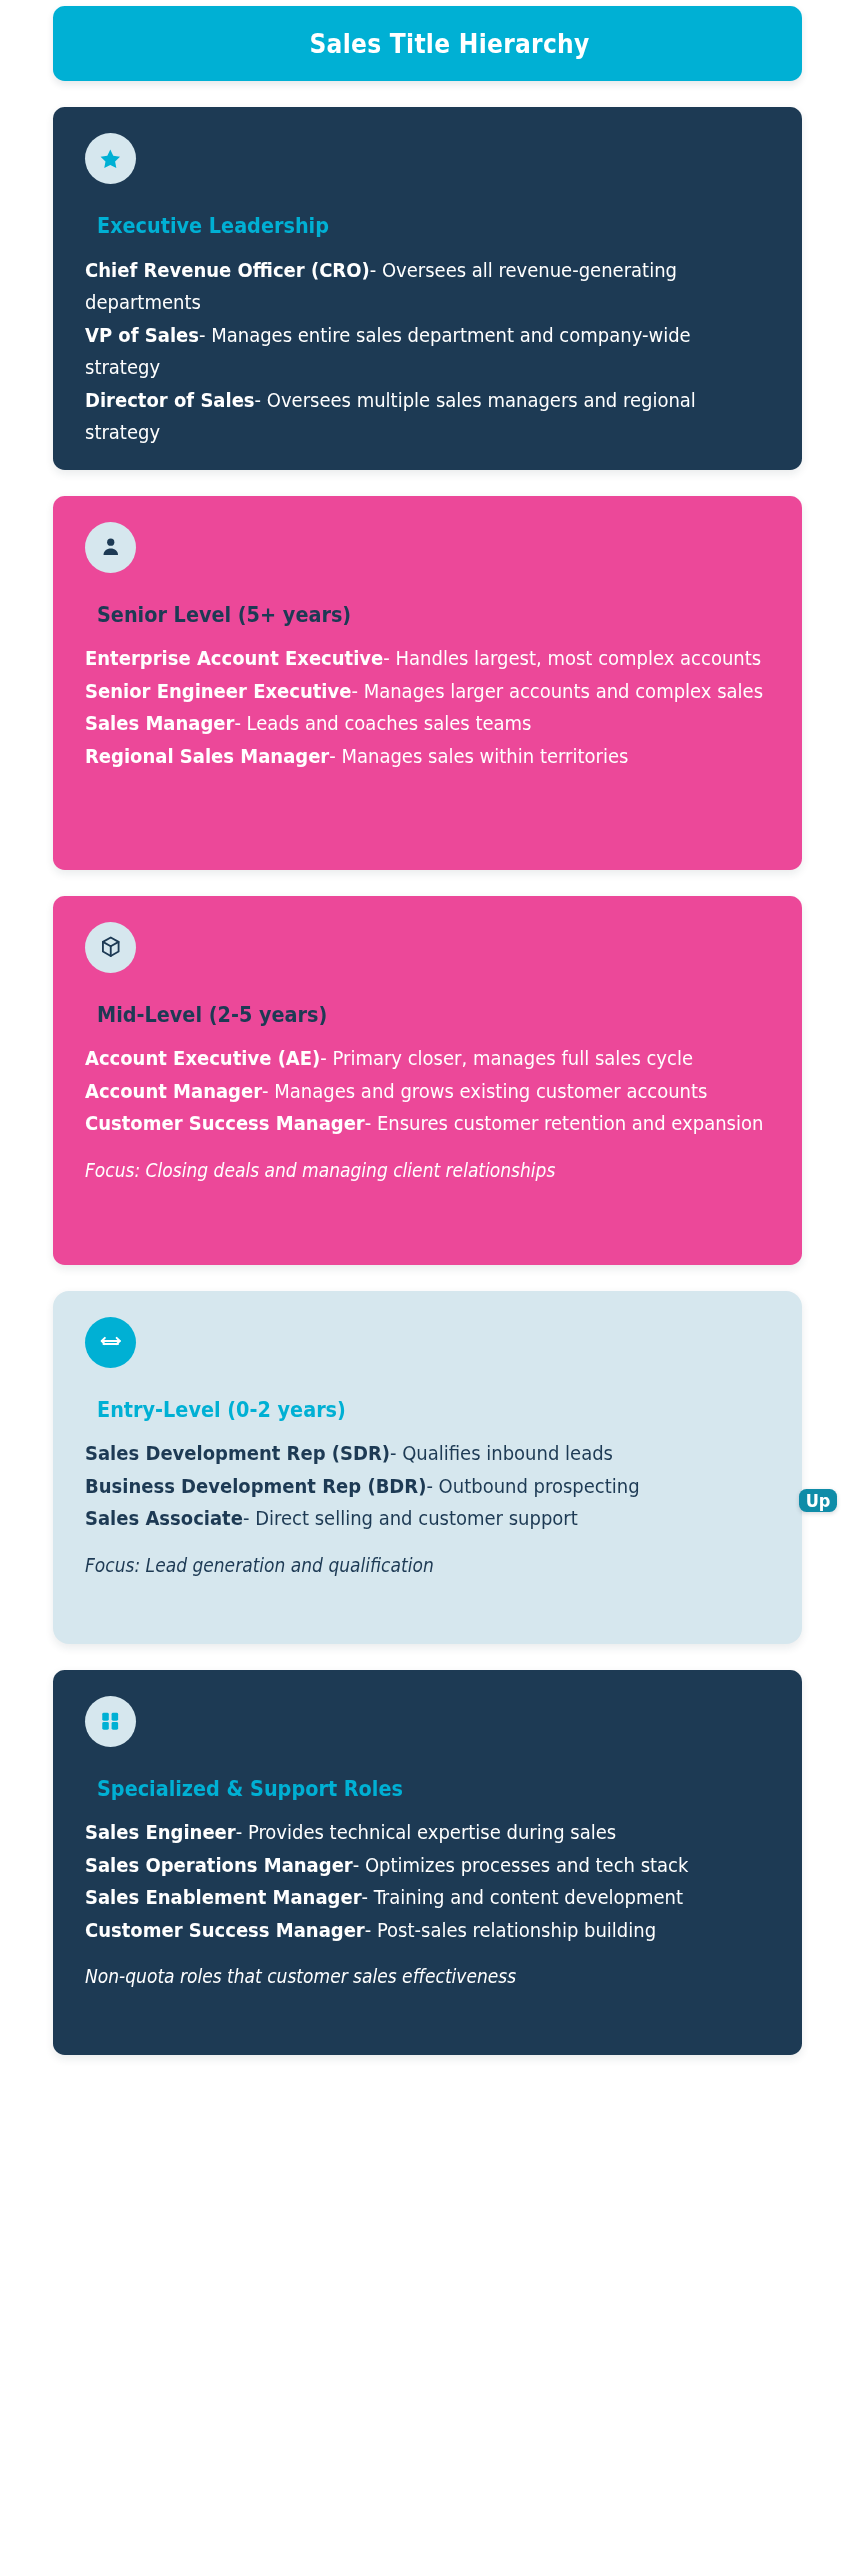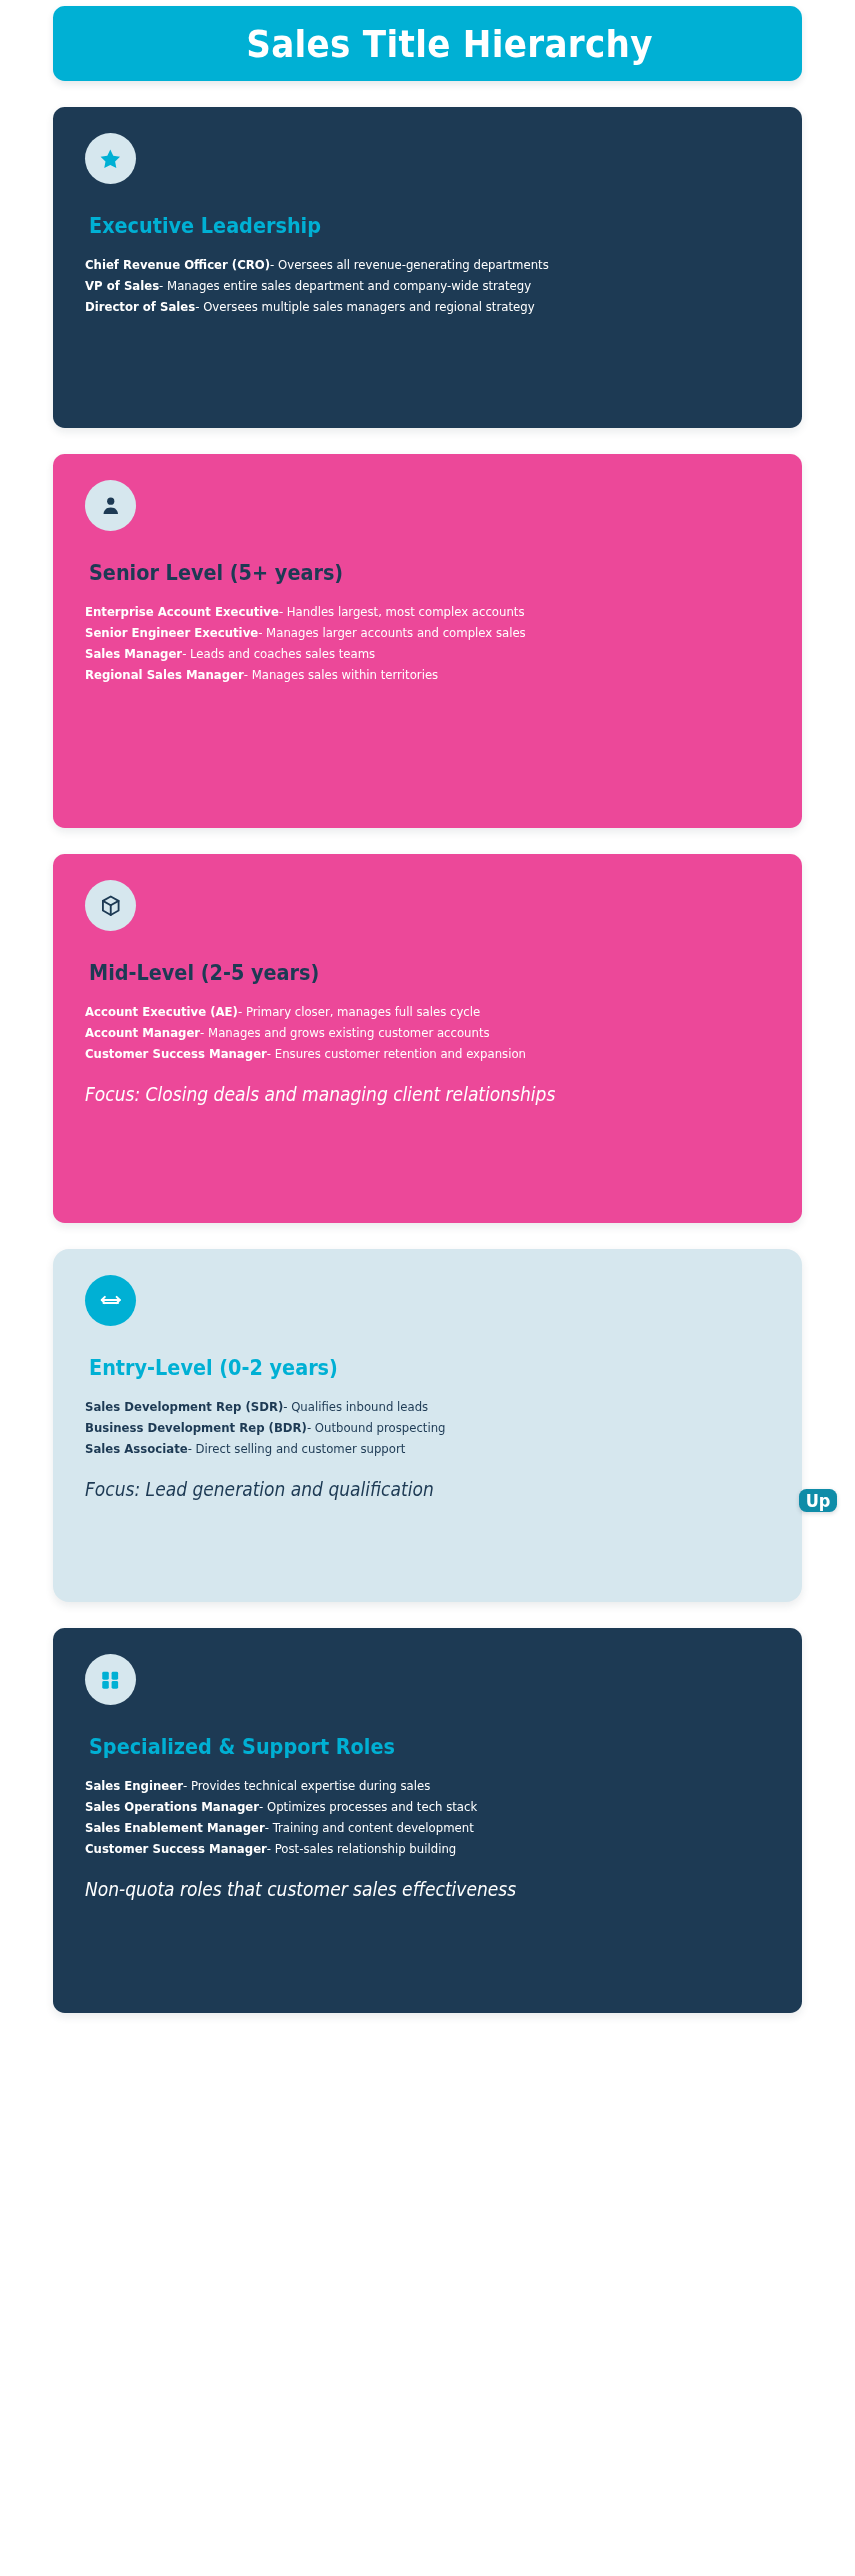--- a/index.html
+++ b/index.html
@@ -27,21 +27,21 @@
     height: 75px;
     background: #00b0d4;
     border-radius: 11.8px;
     display: flex;
     align-items: center;
     justify-content: center;
     box-shadow: 0 3.2px 7.5px rgba(20,40,60,0.10);
   }
   .header-title {
     color: #ffffff;
-    font-size: 38px;
+    font-size: 26px;
     font-weight: 700;
     letter-spacing: 0.3px;
     font-stretch: condensed;
     text-align: center;
     margin-left: 44px;
   }
 
   
   .card {
     margin: 0 53px 0 53px;
@@ -64,29 +64,29 @@
     align-items: center;
     justify-content: center;
     margin-bottom: 30px;
   }
   .card-icon.pale  { background: #d6e7ee; }
   .card-icon.solid { background: #00b0d4; }
 
   .card-heading {
     font-size: 21.4px;
     font-weight: 700;
-    margin: 0 0 15px 4px;
+    margin: 0 0 15px 12px;
     line-height: 1.15;
     font-stretch: condensed;
   }
   .h-cyan { color: #00b0d4; }
   .h-dark { color: #1d3a54; }
 
   .role-line {
-    font-size: 13px;
+    font-size: 20px;
     line-height: 1.62;
     margin: 0;
     font-stretch: condensed;
   }
   .role-line .role-name { font-weight: 700; }
   .body-white { color: #ffffff; }
   .body-dark  { color: #1d3a54; }
 
   .focus-line {
     font-size: 19px;

